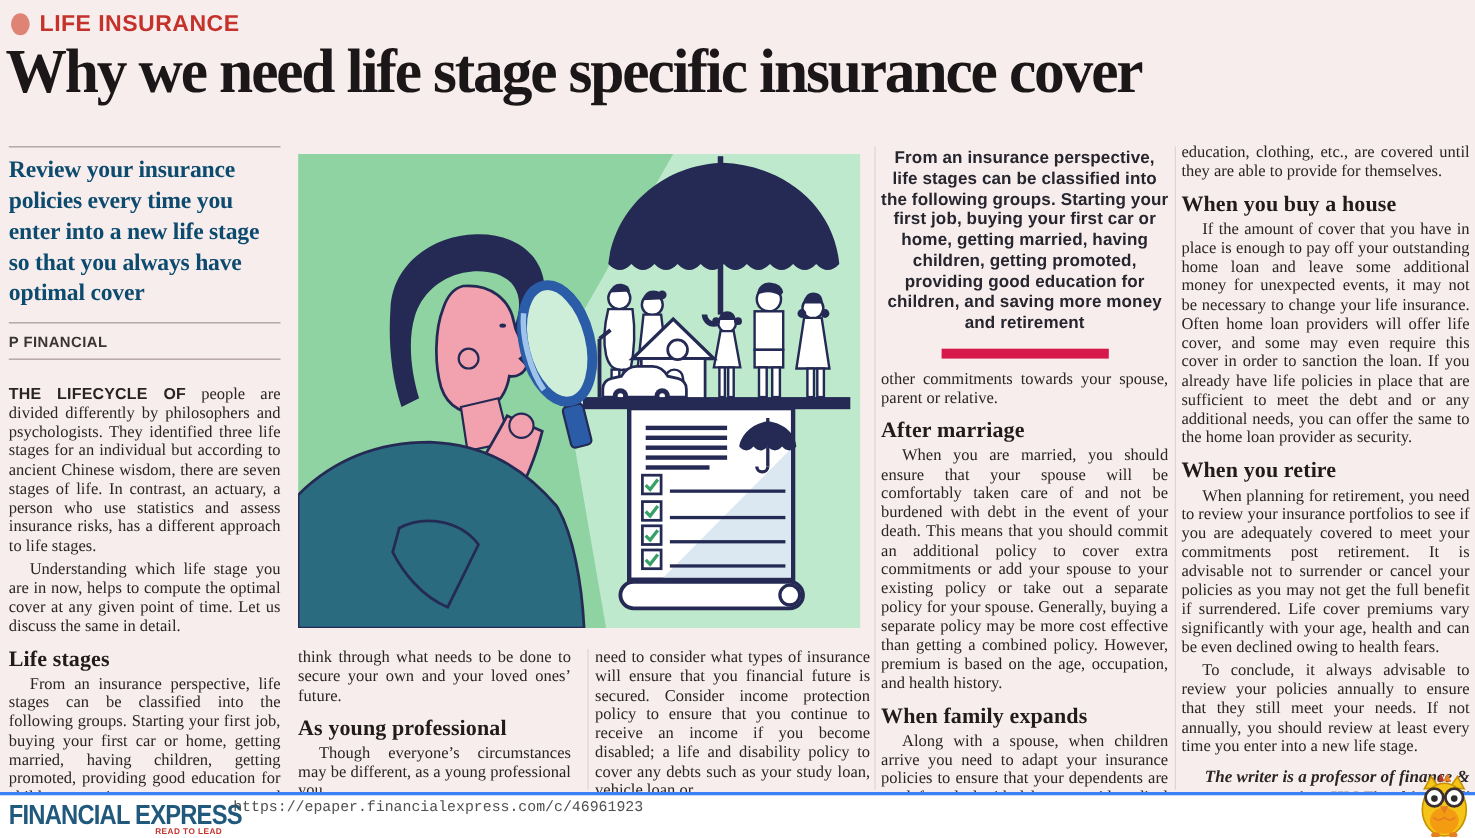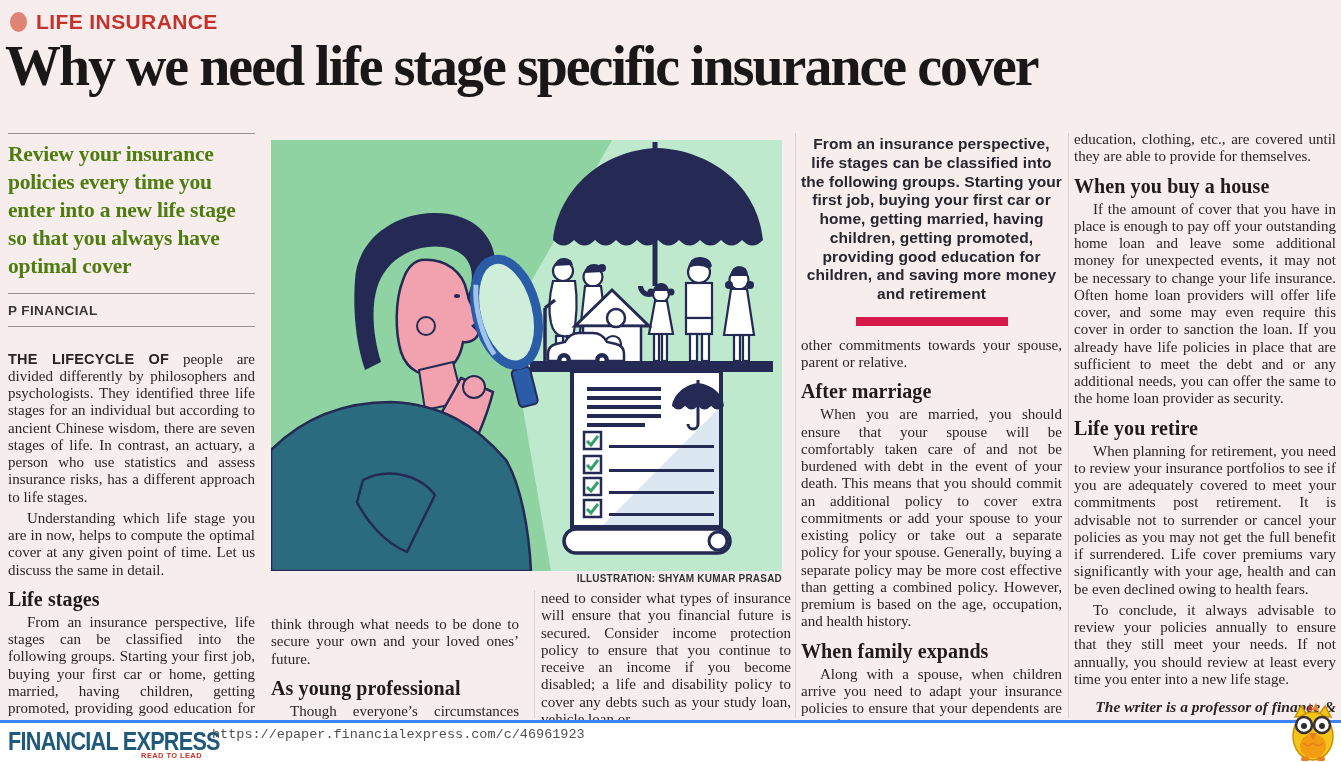--- a/index.html
+++ b/index.html
@@ -7,21 +7,21 @@
   .page{position:relative;width:1341px;height:762px;background:#f7eded;font-family:"Liberation Serif",serif;color:#2b2424;}
   
   .kicker{position:absolute;left:10px;top:10px;display:flex;align-items:center;gap:9px;}
   .kicker .dot{width:17px;height:20px;border-radius:50%;background:#df8375;}
   .kicker .ktext{font-family:"Liberation Sans",sans-serif;font-weight:bold;font-size:21px;color:#c5322b;letter-spacing:.4px;}
   h1.headline{position:absolute;left:5px;top:36px;margin:0;width:1332px;font-family:"Liberation Serif",serif;
     font-weight:bold;font-size:57px;line-height:1.04;letter-spacing:-2px;color:#1b1617;transform:scaleX(.98);transform-origin:left;}
   
   .col{position:absolute;}
   .rule{height:1px;background:#9e8f8f;margin:0;}
-  .standfirst{margin:7px 0 12px 0;font-size:21.5px;line-height:1.3;font-weight:bold;color:#4d7c0f;letter-spacing:-.2px;}
+  .standfirst{margin:7px 0 12px 0;font-size:21.5px;line-height:1.3;font-weight:bold;color:#0c4a6e;letter-spacing:-.2px;}
   .byline{font-family:"Liberation Sans",sans-serif;font-weight:bold;font-size:13.5px;color:#3a3434;letter-spacing:.4px;padding:9px 0 8px 0;}
   .body-p{margin:0 0 4px 0;font-size:15px;line-height:1.15;text-align:justify;color:#2b2424;}
   .body-p.indent{text-indent:19px;margin-top:0;}
   .lead{margin-top:24px;}
   .lead-in{font-family:"Liberation Sans",sans-serif;font-weight:bold;font-size:14.5px;letter-spacing:.2px;color:#2b2424;}
   .subhead{margin:9px 0 3px 0;font-size:20px;font-weight:700;color:#211b1b;letter-spacing:.1px;}
   
   .pullquote{margin:4px 0 0 0;font-family:"Liberation Sans",sans-serif;font-weight:bold;font-size:15.5px;line-height:1.21;
     text-align:center;color:#27262e;letter-spacing:.1px;}
   .accent-bar{width:152px;height:9px;background:#d6184b;margin:13px auto 11px auto;}
@@ -185,23 +185,22 @@
         </g>
 
         <path d="M190,238 L222,252 C210,300 180,350 150,395 L112,372 C135,330 165,285 190,238 Z" fill="#f2a2ae" stroke="#242a54" stroke-width="2.5"></path>
         <circle cx="203" cy="247" r="11" fill="#f2a2ae" stroke="#242a54" stroke-width="2"></circle>
 
         <path d="M0,310 C30,280 70,262 120,262 C170,264 205,285 235,320 C250,345 258,390 260,431 L0,431 Z" fill="#2a6b80" stroke="#242a54" stroke-width="2.5"></path>
         <path d="M92,340 C115,328 147,333 164,355 L136,412 C112,402 95,380 86,362 Z" fill="#2a6b80" stroke="#242a54" stroke-width="2.5"></path>
       </g>
     </svg>
   </figure>
-  <div class="ill-caption">ILLUSTRATION: SHYAM KUMAR PRASAD</div>
-
-  <section class="col" style="left:271px;top:616px;width:248px;">
+
+  <section class="col" style="left:271px;top:590px;width:248px;">
     <p class="body-p">think through what needs to be done to secure your own and your loved ones’ future.</p>
     <h3 class="subhead">As young professional</h3>
     <p class="body-p indent">Though everyone’s circumstances may be different, as a young professional you</p>
   </section>
 
   <section class="col" style="left:541px;top:590px;width:250px;">
     <p class="body-p">need to consider what types of insurance will ensure that you financial future is secured. Consider income protection policy to ensure that you continue to receive an income if you become disabled; a life and disability policy to cover any debts such as your study loan, vehicle loan or</p>
   </section>
 
   <section class="col" style="left:801px;top:131px;width:261px;">
@@ -211,21 +210,21 @@
     <h3 class="subhead">After marriage</h3>
     <p class="body-p indent">When you are married, you should ensure that your spouse will be comfortably taken care of and not be burdened with debt in the event of your death. This means that you should commit an additional policy to cover extra commitments or add your spouse to your existing policy or take out a separate policy for your spouse. Generally, buying a separate policy may be more cost effective than getting a combined policy. However, premium is based on the age, occupation, and health history.</p>
     <h3 class="subhead">When family expands</h3>
     <p class="body-p indent">Along with a spouse, when children arrive you need to adapt your insurance policies to ensure that your dependents are not left to deal with debt or unpaid medical bills. It is equally important to ensure that expenses for your children’s</p>
   </section>
 
   <section class="col" style="left:1074px;top:131px;width:262px;">
     <p class="body-p">education, clothing, etc., are covered until they are able to provide for themselves.</p>
     <h3 class="subhead">When you buy a house</h3>
     <p class="body-p indent">If the amount of cover that you have in place is enough to pay off your outstanding home loan and leave some additional money for unexpected events, it may not be necessary to change your life insurance. Often home loan providers will offer life cover, and some may even require this cover in order to sanction the loan. If you already have life policies in place that are sufficient to meet the debt and or any additional needs, you can offer the same to the home loan provider as security.</p>
-    <h3 class="subhead">Life you retire</h3>
+    <h3 class="subhead">When you retire</h3>
     <p class="body-p indent">When planning for retirement, you need to review your insurance portfolios to see if you are adequately covered to meet your commitments post retirement. It is advisable not to surrender or cancel your policies as you may not get the full benefit if surrendered. Life cover premiums vary significantly with your age, health and can be even declined owing to health fears.</p>
     <p class="body-p indent">To conclude, it always advisable to review your policies annually to ensure that they still meet your needs. If not annually, you should review at least every time you enter into a new life stage.</p>
     <p class="credit">The writer is a professor of finance &amp; accounting, IIM Tiruchirappalli</p>
   </section>
 
   <div class="vr" style="left:534px;top:590px;height:128px;"></div>
   <div class="vr" style="left:795px;top:133px;height:585px;"></div>
   <div class="vr" style="left:1068px;top:133px;height:585px;"></div>
 
   <footer>

